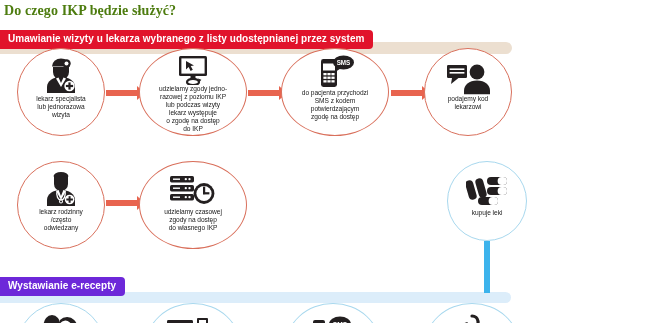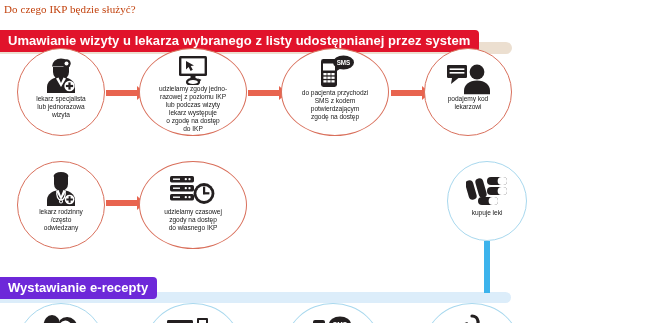--- a/index.html
+++ b/index.html
@@ -13,23 +13,23 @@
     position: relative;
     overflow: hidden;
     font-family: "Liberation Sans", sans-serif;
   }
 
   .page-title {
     position: absolute;
     left: 4px;
     top: 3px;
     font-family: "Liberation Serif", serif;
-    font-weight: normal;
-    font-size: 11px;
-    color: #c2410c;
+    font-weight: bold;
+    font-size: 14px;
+    color: #4d7c0f;
     letter-spacing: 0.1px;
   }
 
   
   .band {
     position: absolute;
     border-radius: 0 7px 7px 0;
   }
   .band-beige {
     left: 0;
@@ -43,21 +43,21 @@
     top: 292px;
     width: 511px;
     height: 11px;
     background: #dcedfa;
   }
 
   
   .banner {
     position: absolute;
     color: #ffffff;
-    font-size: 13px;
+    font-size: 10px;
     font-weight: bold;
     letter-spacing: 0.05px;
     padding: 4px 9px 5px 8px;
     border-radius: 0 4px 4px 0;
     white-space: nowrap;
     line-height: 1;
   }
   .banner-red {
     left: 0;
     top: 30px;

